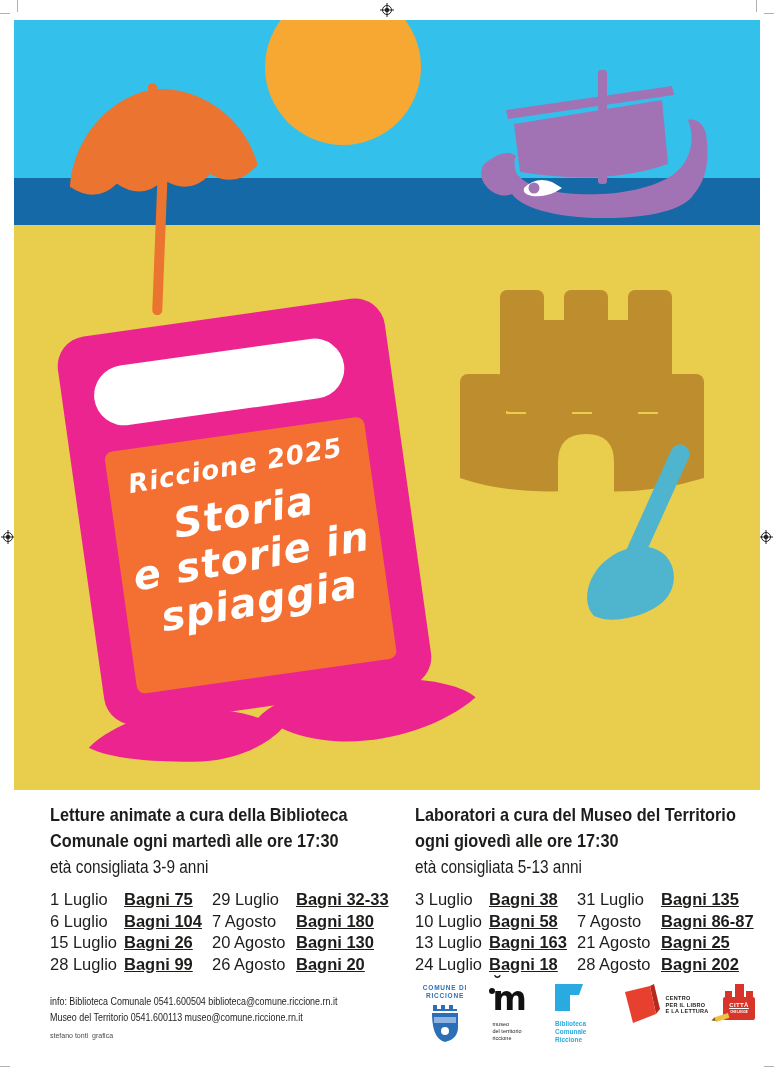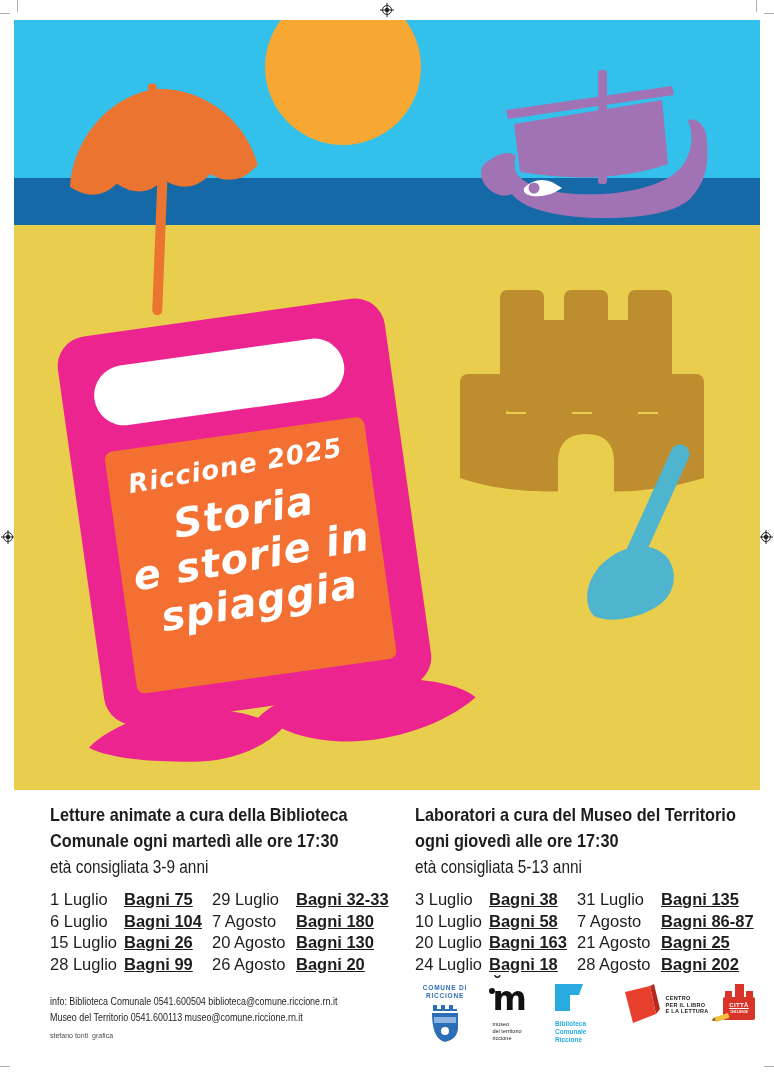--- a/index.html
+++ b/index.html
@@ -217,21 +217,21 @@
         </div>
         <div class="rows">
           <span class="cell-date">3 Luglio</span>
           <span class="cell-bagni">Bagni 38</span>
           <span class="cell-date">31 Luglio</span>
           <span class="cell-bagni">Bagni 135</span>
           <span class="cell-date">10 Luglio</span>
           <span class="cell-bagni">Bagni 58</span>
           <span class="cell-date">7 Agosto</span>
           <span class="cell-bagni">Bagni 86-87</span>
-          <span class="cell-date">20 Luglio</span>
+          <span class="cell-date">13 Luglio</span>
           <span class="cell-bagni">Bagni 163</span>
           <span class="cell-date">21 Agosto</span>
           <span class="cell-bagni">Bagni 25</span>
           <span class="cell-date">24 Luglio</span>
           <span class="cell-bagni">Bagni 18</span>
           <span class="cell-date">28 Agosto</span>
           <span class="cell-bagni">Bagni 202</span>
         </div>
       </div>
 

